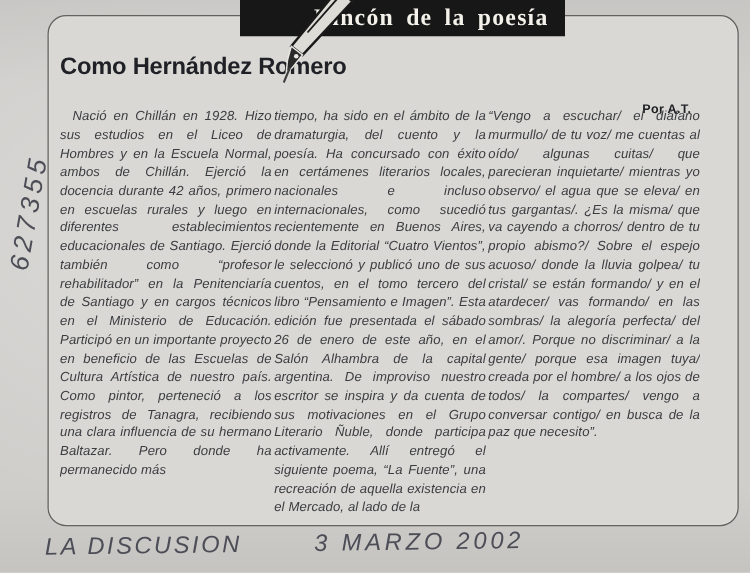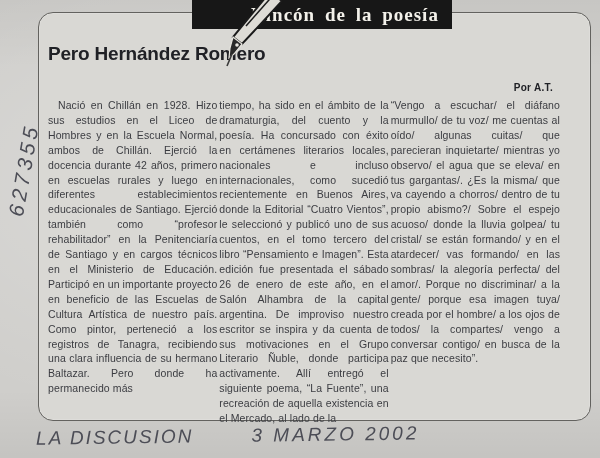--- a/index.html
+++ b/index.html
@@ -63,24 +63,25 @@
     z-index:2;
     margin-top:47px;
   }
   .article-title{
     position:absolute; left:48px; top:43px;
     font-size:19px; font-weight:bold; color:var(--title-text);
     letter-spacing:-.2px;
     z-index:2;
   }
   .columns{
-    position:absolute; left:48px; top:98px; width:512px; height:332px;
+    position:absolute; left:48px; top:86px; width:512px; height:332px;
     display:flex; gap:2px;
     overflow:hidden;
     z-index:2;
+    font-style:italic;
   }
   .col{
     flex:1 1 0;
     font-size:10.5px;
     line-height:14.9px;
     color:var(--body-text);
     text-align:justify;
     letter-spacing:.1px;
   }
   .col p{margin:0 0 4px 0;}
@@ -123,21 +124,21 @@
 <svg class="quill" viewBox="0 0 86 72" xmlns="http://www.w3.org/2000/svg">
   <path d="M74,-4 L86,5 L46,48 L37,41 Z" fill="#dedcd6" stroke="#1a1a1a" stroke-width="2"></path>
   <path d="M80,-4 L50,30" stroke="#1a1a1a" stroke-width="1.5" fill="none"></path>
   <path d="M37,41 L46,48 L38,58 L33,62 L34,52 Z" fill="#2a2a2a" stroke="#e8e6e0" stroke-width="1.2"></path>
   <path d="M36,58 L31,70" stroke="#3a3a3a" stroke-width="1.6" fill="none"></path>
   <circle cx="41" cy="49" r="1.8" fill="#e8e6e0"></circle>
 </svg>
 
 <div class="byline">Por A.T.</div>
 
-<h1 class="article-title" style="margin:0;">Pero Hernández Romero</h1>
+<h1 class="article-title" style="margin:0;">Como Hernández Romero</h1>
 
 <div class="columns">
   <div class="col">
     <p class="indent">Nació en Chillán en 1928. Hizo sus estudios en el Liceo de Hombres y en la Escuela Normal, ambos de Chillán. Ejerció la docencia durante 42 años, primero en escuelas rurales y luego en diferentes establecimientos educacionales de Santiago. Ejerció también como “profesor rehabilitador” en la Penitenciaría de Santiago y en cargos técnicos en el Ministerio de Educación. Participó en un importante proyecto en beneficio de las Escuelas de Cultura Artística de nuestro país. Como pintor, perteneció a los registros de Tanagra, recibiendo una clara influencia de su hermano Baltazar. Pero donde ha permanecido más</p>
   </div>
   <div class="col">
     <p>tiempo, ha sido en el ámbito de la dramaturgia, del cuento y la poesía. Ha concursado con éxito en certámenes literarios locales, nacionales e incluso internacionales, como sucedió recientemente en Buenos Aires, donde la Editorial “Cuatro Vientos”, le seleccionó y publicó uno de sus cuentos, en el tomo tercero del libro “Pensamiento e Imagen”. Esta edición fue presentada el sábado 26 de enero de este año, en el Salón Alhambra de la capital argentina. De improviso nuestro escritor se inspira y da cuenta de sus motivaciones en el Grupo Literario Ñuble, donde participa activamente. Allí entregó el siguiente poema, “La Fuente”, una recreación de aquella existencia en el Mercado, al lado de la</p>
   </div>
   <div class="col">
     <p>“Vengo a escuchar/ el diáfano murmullo/ de tu voz/ me cuentas al oído/ algunas cuitas/ que parecieran inquietarte/ mientras yo observo/ el agua que se eleva/ en tus gargantas/. ¿Es la misma/ que va cayendo a chorros/ dentro de tu propio abismo?/ Sobre el espejo acuoso/ donde la lluvia golpea/ tu cristal/ se están formando/ y en el atardecer/ vas formando/ en las sombras/ la alegoría perfecta/ del amor/. Porque no discriminar/ a la gente/ porque esa imagen tuya/ creada por el hombre/ a los ojos de todos/ la compartes/ vengo a conversar contigo/ en busca de la paz que necesito”.</p>

